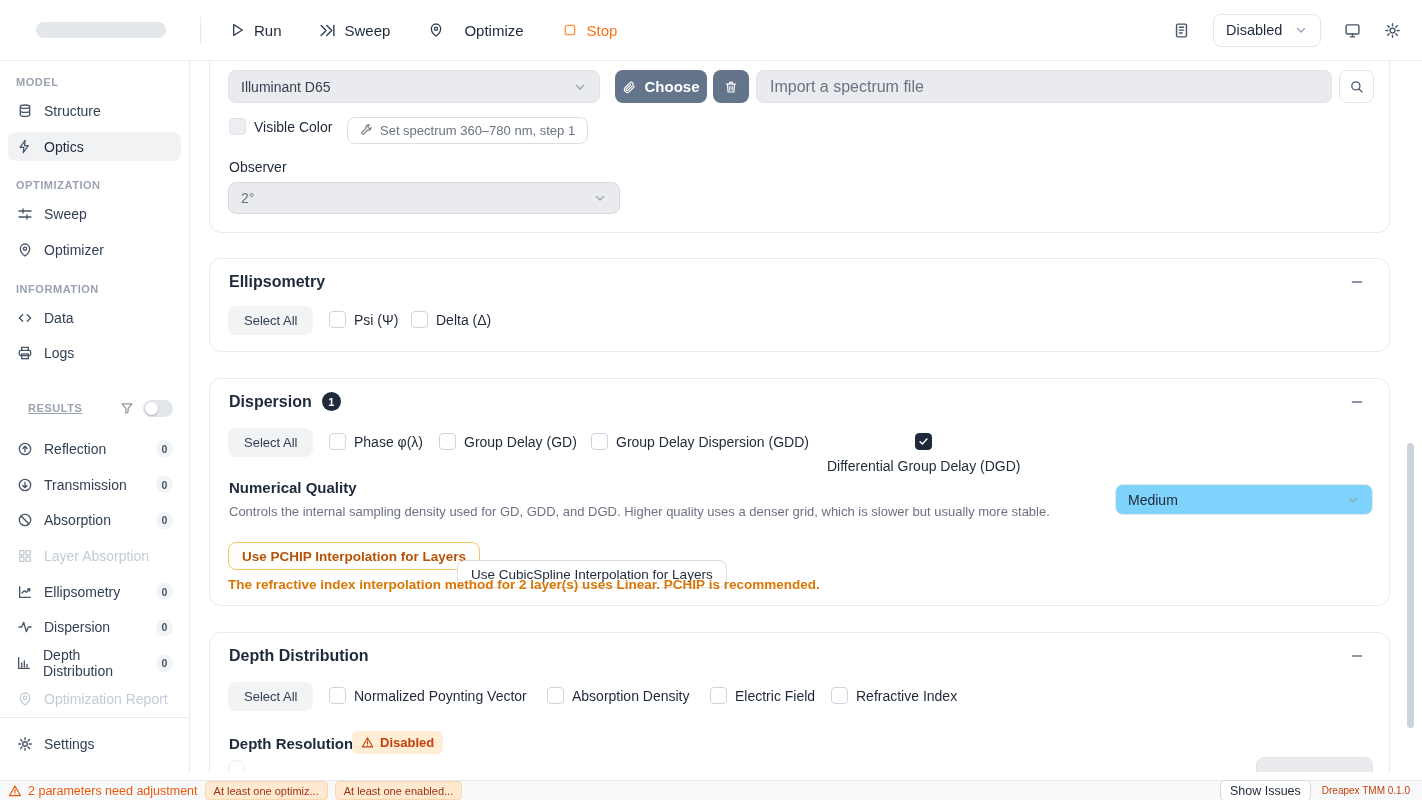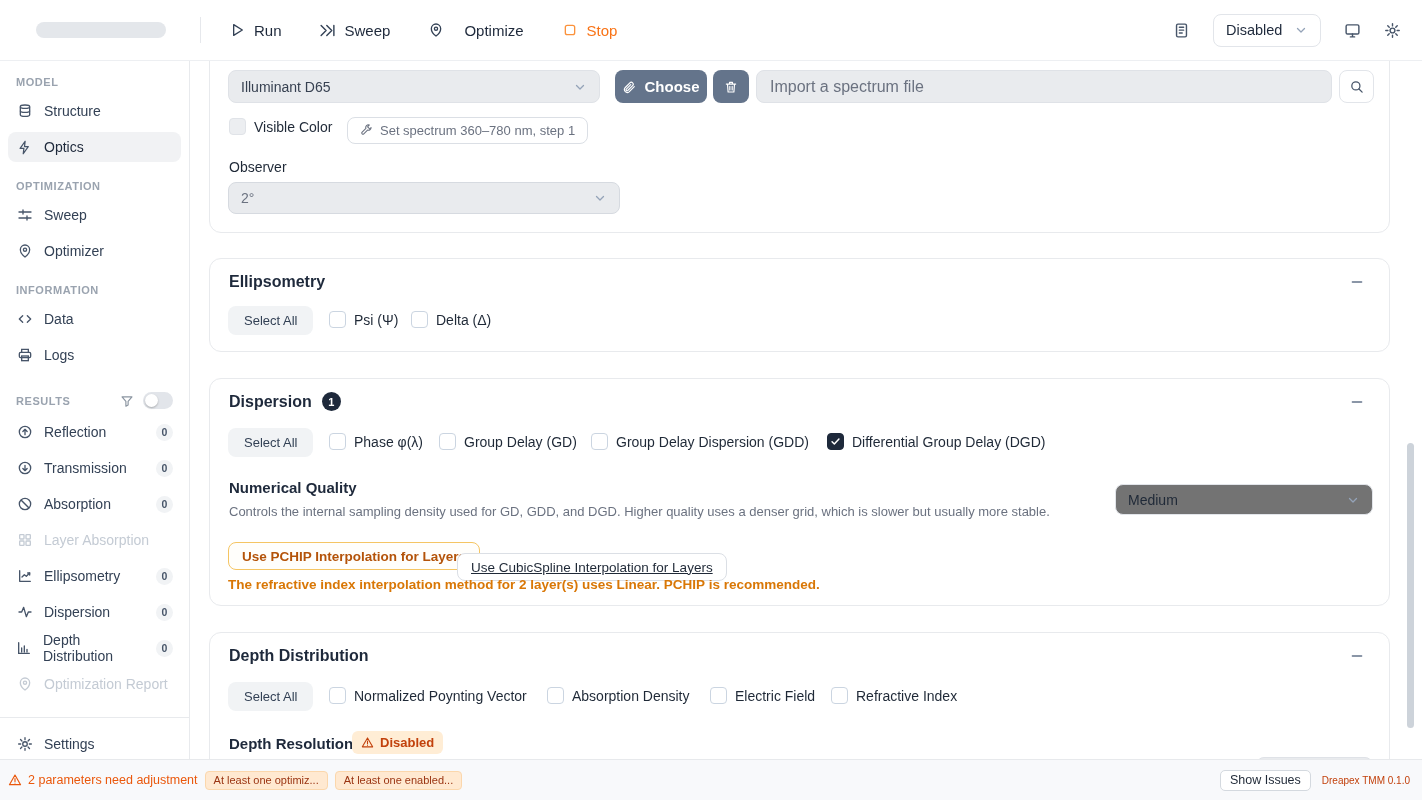--- a/index.html
+++ b/index.html
@@ -25,21 +25,21 @@
                  display:flex; align-items:center; justify-content:space-between; padding:0 12px;
                  font-size:14.5px; color:#1e293b; }
   .chev { color:#94a3b8; }
 
   
   .sidebar { position:absolute; top:61px; left:0; width:190px; bottom:28px; background:#fff;
              border-right:1px solid #e8eaed; display:flex; flex-direction:column; z-index:3; }
   .section-label { font-size:11px; font-weight:700; color:#9aa3af; letter-spacing:.05em;
                    margin:15px 16px 5px; }
   .results-header { display:flex; align-items:center; margin:19px 16px 5px; gap:9px; }
-  .results-header .section-label { margin:0; }
+  .results-header .section-label { margin:12px;text-decoration:underline; }
   .rh-spacer { flex:1; }
   .funnel { color:#8b95a1; }
   .toggle { width:30px; height:17px; border-radius:9px; background:#e2e5ea; position:relative; border:none; }
   .toggle .knob { position:absolute; left:2px; top:2px; width:13px; height:13px; border-radius:50%;
                   background:#fff; box-shadow:0 1px 2px rgba(0,0,0,.25); }
   .side-item { height:30px; margin:3px 8px; padding:0 8px; border-radius:8px; display:flex;
                align-items:center; gap:11px; font-size:14px; color:#334155; }
   .side-item .ic { color:#475569; display:flex; width:17px; justify-content:center; }
   .side-item.active { background:#f1f2f4; font-weight:500; color:#1e293b; }
   .side-item.disabled { color:#c4cbd4; }
@@ -54,21 +54,21 @@
   .card { position:absolute; background:#fff; border:1px solid #e8eaed; border-radius:12px; }
   .card-title { font-size:16px; font-weight:700; color:#1e293b; position:absolute; }
   .title-row { position:absolute; display:flex; align-items:center; gap:10px; }
   .badge-circle { width:19px; height:19px; border-radius:50%; background:#1e293b; color:#fff;
                   font-size:11px; font-weight:700; display:flex; align-items:center; justify-content:center; }
   .minus-btn { position:absolute; background:none; border:none; color:#64748b; }
 
   .select { position:absolute; display:flex; align-items:center; justify-content:space-between;
             background:#e9ebee; border:1px solid #dfe2e7; border-radius:8px; padding:0 12px;
             font-size:14px; color:#1f2937; cursor:pointer; }
-  .select.white { background:#737373; border-color:#e2e5ea; }
+  .select.white { background:#7dd3fc; border-color:#e2e5ea; }
   .select.dim { color:#6b7280; }
 
   .btn-dark { position:absolute; background:#64748b; color:#fff; border:none; border-radius:8px;
               display:flex; align-items:center; justify-content:center; gap:8px; font-size:15px; font-weight:700; }
   .text-input { position:absolute; background:#e9ebee; border:1px solid #dfe2e7; border-radius:8px;
                 padding:0 13px; font-size:16px; color:#1f2937; font-family:"Liberation Sans",sans-serif; }
   .text-input::placeholder { color:#6b7280; }
   .btn-outline-sq { position:absolute; background:#fff; border:1px solid #e2e5ea; border-radius:8px;
                     display:flex; align-items:center; justify-content:center; color:#475569; }
   .btn-light { position:absolute; background:#fff; border:1px solid #dbdfe5; border-radius:8px;
@@ -90,21 +90,21 @@
                font-weight:500; font-size:13.5px; border-radius:8px; padding:0 13px; height:28px; }
   .warning-text { position:absolute; font-size:13.5px; font-weight:600; color:#d97706; }
   .warn-badge { position:absolute; background:#ffedd5; color:#c2410c; font-size:13px; font-weight:700;
                 border-radius:6px; padding:0 9px; height:23px; display:flex; gap:6px; align-items:center; }
   .partial-circle { position:absolute; width:17px; height:17px; border:1.5px solid #e5e8ec;
                     border-radius:50%; background:#fff; }
   .scroll-thumb { position:absolute; left:1217px; top:382px; width:7px; height:285px; border-radius:4px;
                   background:#cdd3da; cursor:pointer; }
 
   
-  .statusbar { position:absolute; bottom:0; left:0; right:0; height:41px; background:#f8f9fb;
+  .statusbar { position:absolute; bottom:0; left:0; right:0; height:20px; background:#f8f9fb;
                border-top:1px solid #e7e9ec; display:flex; align-items:center; z-index:5; }
   .sb-warn { display:flex; align-items:center; gap:6px; color:#ea580c; font-size:12.5px; font-weight:500;
              margin-left:8px; }
   .sb-pill { background:#ffe9d1; border:1px solid #fbd7ac; border-radius:4px; color:#9a3412;
              font-size:11px; padding:0 8px; height:19px; display:flex; align-items:center; margin-left:7px; }
   .sb-right { margin-left:auto; display:flex; align-items:center; gap:11px; margin-right:12px; }
   .show-issues { border:1px solid #d4d9df; background:#fff; border-radius:5px; font-size:12.5px;
                  color:#1f2937; font-weight:500; height:21px; padding:0 9px; }
   .version { color:#c2410c; font-size:10px; }
 </style>
@@ -479,21 +479,21 @@
         <span>Phase φ(λ)</span>
       </label>
       <label class="cb" style="left:229px; top:54px;">
         <span class="box"></span>
         <span>Group Delay (GD)</span>
       </label>
       <label class="cb" style="left:381px; top:54px;">
         <span class="box"></span>
         <span>Group Delay Dispersion (GDD)</span>
       </label>
-      <label class="cb checked" style="left:617px; top:54px;">
+      <label class="cb checked" style="left:617px; top:54px;flex-direction:column;">
         <span class="box">
           <svg width="11" height="11" viewBox="0 0 24 24" fill="none" stroke="currentColor" stroke-width="3.2" stroke-linecap="round" stroke-linejoin="round">
               <path d="M4.5 12.5l5 5 10-11"></path>
             </svg>
         </span>
         <span>Differential Group Delay (DGD)</span>
       </label>
 
       <div class="sub-title" style="left:19px; top:100px;">Numerical Quality</div>
       <div class="desc" style="left:19px; top:125px;">Controls the internal sampling density used for GD, GDD, and DGD. Higher quality uses a denser grid, which is slower but usually more stable.</div>
@@ -503,21 +503,21 @@
         <span class="chev">
           <svg width="14" height="14" viewBox="0 0 24 24" fill="none" stroke="currentColor" stroke-width="2.2" stroke-linecap="round" stroke-linejoin="round">
               <path d="M6 9.5l6 6 6-6"></path>
             </svg>
         </span>
       </div>
 
       <button class="amber-btn" style="left:18px; top:163px;">
         <span>Use PCHIP Interpolation for Layers</span>
       </button>
-      <button class="plain-btn" style="left:247px; top:174px;text-decoration:underline;">
+      <button class="plain-btn" style="left:247px; top:181px;">
         <span>Use CubicSpline Interpolation for Layers</span>
       </button>
 
       <div class="warning-text" style="left:18px; top:198px;">The refractive index interpolation method for 2 layer(s) uses Linear. PCHIP is recommended.</div>
     </section>
 
     <section class="card" style="left:19px; top:571px; width:1181px; height:230px;">
       <div class="card-title" style="left:19px; top:14px;">Depth Distribution</div>
       <button class="minus-btn" style="right:24px; top:15px;">
         <span>

